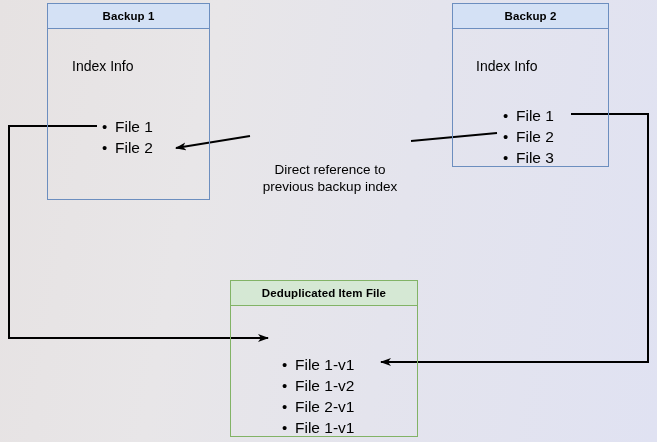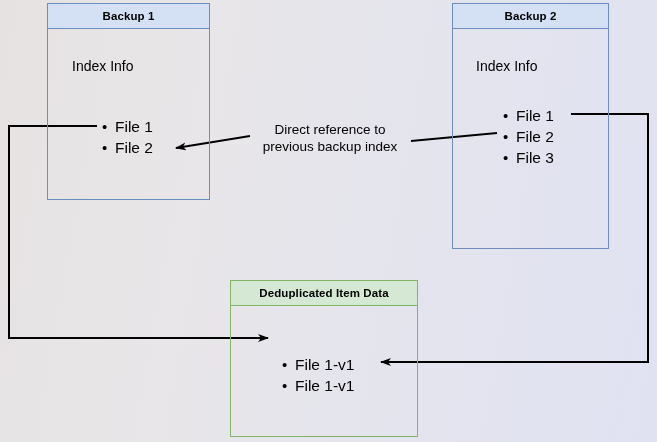--- a/index.html
+++ b/index.html
@@ -91,24 +91,25 @@
     font-size: 15px;
     line-height: 21px;
   }
   .center-label {
     position: absolute;
     text-align: center;
     font-size: 13.5px;
     line-height: 17px;
     color: #000;
     white-space: pre-line;
+    margin-top: 40px;
   }
   
   #backup1-box { left: 47px; top: 3px; width: 163px; height: 197px; }
-  #backup2-box { left: 452px; top: 3px; width: 157px; height: 246px; }
+  #backup2-box { left: 452px; top: 3px; width: 157px; height: 164px; }
   #dedup-box   { left: 230px; top: 280px; width: 188px; height: 157px; }
   #backup1-index { left: 24px; top: 29px; }
   #backup2-index { left: 23px; top: 29px; }
   #backup1-files { left: 51px; top: 87px; }
   #backup2-files { left: 47px; top: 76px; }
   #dedup-files   { left: 48px; top: 48px; text-align: right; }
   #ref-label { left: 248px; top: 121px; width: 164px; }
 </style>
 </head>
 <body>
@@ -150,24 +151,26 @@
       <div id="backup2-index" class="index-label">Index Info</div>
       <ul id="backup2-files" class="file-list">
         <li>File 1</li>
         <li>File 2</li>
         <li>File 3</li>
       </ul>
     </div>
   </div>
 
   <div id="dedup-box" class="box box-green">
-    <div class="box-header">Deduplicated Item Data</div>
+    <div class="box-header">Deduplicated Item File</div>
     <div class="box-body">
       <ul id="dedup-files" class="file-list">
         <li>File 1-v1</li>
+        <li>File 1-v2</li>
+        <li>File 2-v1</li>
         <li>File 1-v1</li>
       </ul>
     </div>
   </div>
 
   <div id="ref-label" class="center-label">Direct reference to
 previous backup index</div>
 
 </div>
 

